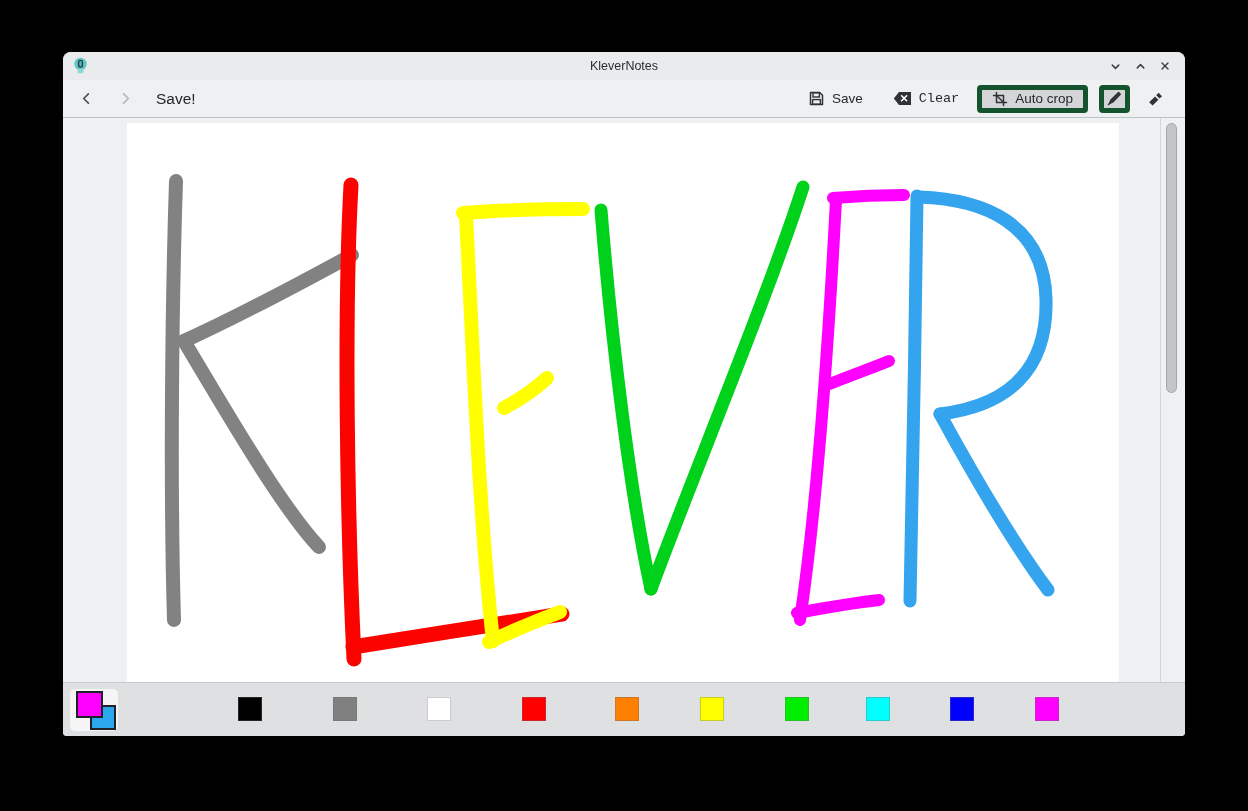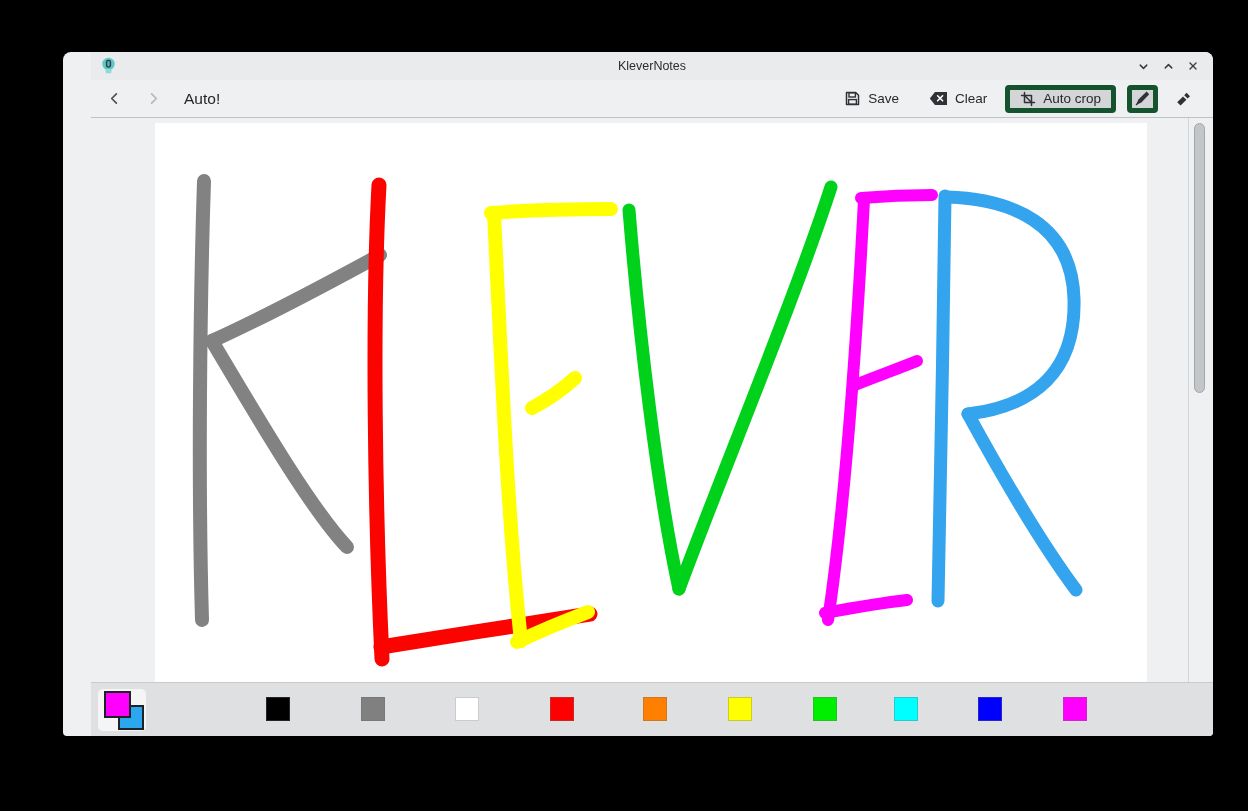--- a/index.html
+++ b/index.html
@@ -5,21 +5,21 @@
   html,body{margin:0;padding:0;}
   body{
     width:1248px;height:811px;background:#000;overflow:hidden;position:relative;
     font-family:"Liberation Sans",sans-serif;
     -webkit-font-smoothing:antialiased;
   }
   .window{
     position:absolute;left:63px;top:52px;width:1122px;height:684px;
     background:#eff0f1;border-radius:8px 8px 4px 4px;overflow:hidden;
     box-shadow:0 6px 24px rgba(0,0,0,.65);
-    display:flex;flex-direction:column;padding-left:28px;
+    display:flex;flex-direction:column;
   }
   
   .titlebar{
     height:28px;flex:0 0 28px;background:#e9ebec;position:relative;
     display:flex;align-items:center;padding:0 12px;
   }
   .app-icon{width:15px;height:19px;margin-left:-2px;}
   .win-title{
     position:absolute;left:0;right:0;text-align:center;
     font-size:12.5px;color:#2b2e31;pointer-events:none;
@@ -35,21 +35,21 @@
   .nav-btn{width:18px;height:18px;display:flex;align-items:center;justify-content:center;}
   .nav-btn svg{fill:none;stroke-linecap:round;stroke-linejoin:round;stroke-width:1.8;}
   .nav-back svg{stroke:#4d5156;}
   .nav-fwd{margin-left:21px;}
   .nav-fwd svg{stroke:#b4b8bb;}
   .page-title{margin-left:22px;font-size:15.5px;color:#232629;}
   .tb-right{margin-left:auto;display:flex;align-items:center;}
   .tb-item{display:flex;align-items:center;gap:7px;font-size:13.5px;color:#26292c;}
   .tb-item svg{display:block;}
   .tb-save{margin-right:30px;}
-  .tb-clear{margin-right:18px;}
+  .tb-clear{margin-right:18px;font-family:Liberation Mono, monospace;}
   .tb-btn{
     height:28px;display:flex;align-items:center;gap:7px;padding:0 10px;
     background:#d3d5d6;border:5px solid #14532d;border-radius:4px;
     font-size:13.5px;color:#26292c;box-sizing:border-box;
   }
   .tb-pen{margin-left:11px;width:31px;justify-content:center;padding:0;}
   .tb-eraser{margin-left:11px;width:30px;height:28px;display:flex;align-items:center;justify-content:center;}
   
   .content{flex:1 1 auto;position:relative;background:#eff0f1;}
   .canvas{
@@ -123,21 +123,21 @@
     <div class="nav-btn nav-back">
       <svg width="15" height="15" viewBox="0 0 16 16">
           <polyline points="10,3 5,8 10,13"></polyline>
         </svg>
     </div>
     <div class="nav-btn nav-fwd">
       <svg width="15" height="15" viewBox="0 0 16 16">
           <polyline points="6,3 11,8 6,13"></polyline>
         </svg>
     </div>
-    <span class="page-title">Auto!</span>
+    <span class="page-title">Save!</span>
 
     <div class="tb-right">
       <div class="tb-item tb-save">
         <svg width="17" height="17" viewBox="0 0 17 17">
           <path d="M2.5 2.5 h9.2 l2.8 2.8 v9.2 h-12 z" fill="none" stroke="#2f3337" stroke-width="1.5" stroke-linejoin="round"></path>
           <rect x="5" y="2.8" width="6.4" height="4.2" fill="none" stroke="#2f3337" stroke-width="1.4"></rect>
           <rect x="4.6" y="9.6" width="7.8" height="4.6" fill="none" stroke="#2f3337" stroke-width="1.4"></rect>
         </svg>
         <span>Save</span>
       </div>

